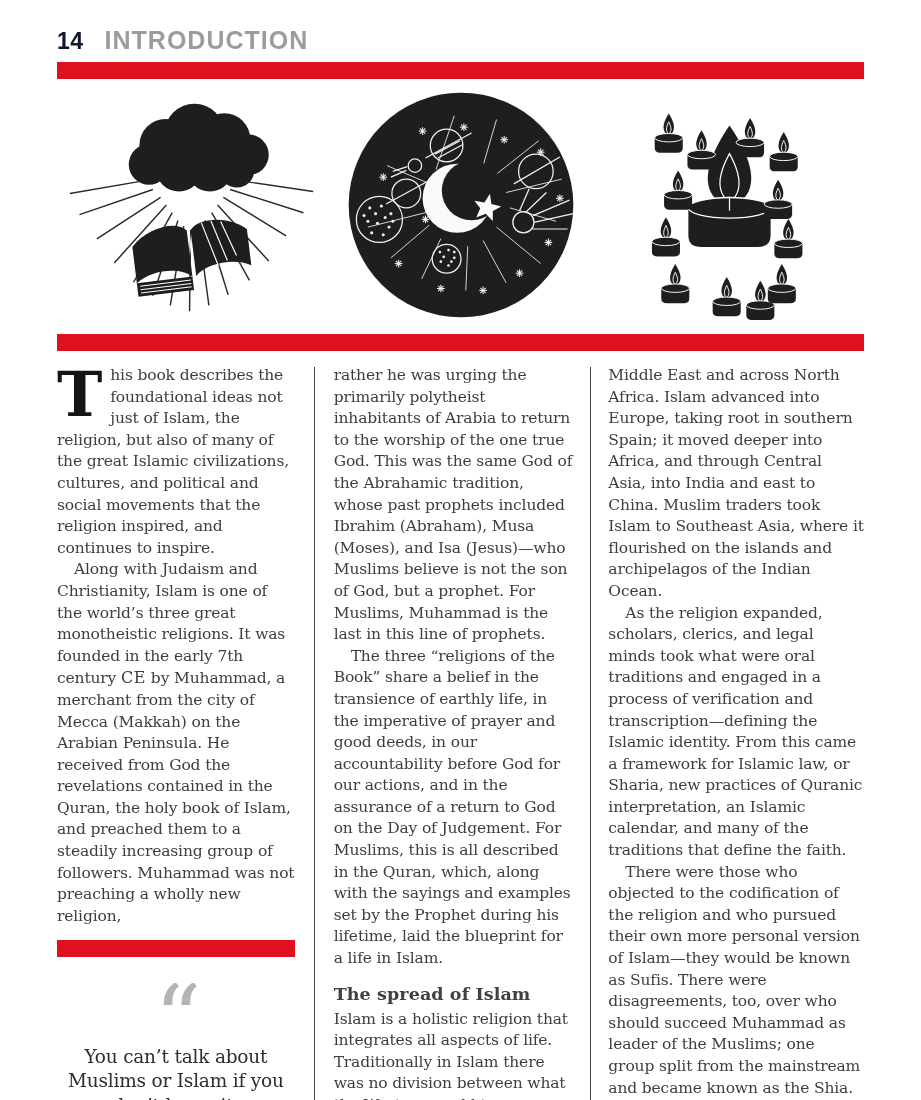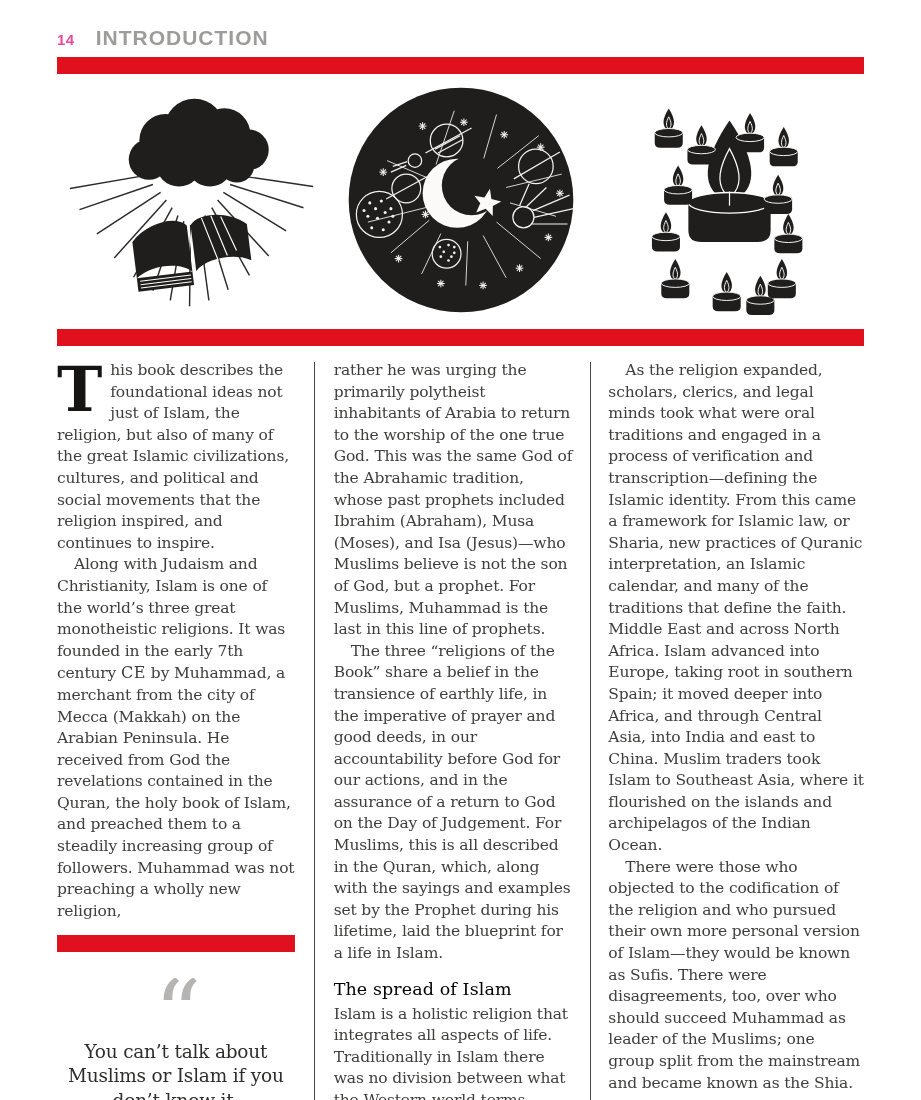--- a/index.html
+++ b/index.html
@@ -5,22 +5,22 @@
   html,body{margin:0;padding:0;background:#ffffff;}
   body{
     width:921px;height:1100px;position:relative;overflow:hidden;
     font-family:"DejaVu Serif", serif;
     -webkit-font-smoothing:antialiased;
   }
   .page{padding:26px 57px 0 57px;}
 
   
   .h-row{display:flex;align-items:baseline;gap:21px;font-family:"Liberation Sans",sans-serif;font-weight:bold;}
-  .pageno{font-size:15px;color:#ec4899;letter-spacing:0.5px;}
-  .section{font-size:21px;color:#9c9c9b;letter-spacing:1px;}
+  .pageno{font-size:23px;color:#0f172a;letter-spacing:0.5px;}
+  .section{font-size:25px;color:#9c9c9b;letter-spacing:1px;}
   .redbar-full{height:17px;background:#e1101e;margin-top:7px;}
 
   
   .illos{display:flex;justify-content:space-between;align-items:center;height:244px;margin-top:4px;}
   .illos figure{margin:0;flex:1;display:flex;justify-content:center;align-items:center;}
 
   
   .main{display:flex;margin-top:14px;min-height:688px;}
   .col{color:#3f3e3d;font-size:15.5px;line-height:21.6px;letter-spacing:-0.15px;}
   .col1{width:238px;display:flex;flex-direction:column;}
@@ -29,22 +29,22 @@
   .vrule{width:1px;background:#454442;margin:2px 19px 0 19px;}
   .vrule2{margin:2px 17px 0 17px;}
   p.para{margin:0;}
   p.indent{text-indent:17px;}
   .dropcap{
     float:left;font-weight:700;font-size:61px;line-height:0.82;
     padding:5px 8px 0 0;color:#161514;
   }
   .sc{font-size:16px;letter-spacing:0.6px;}
   h2.subhead{
-    font-size:17.5px;line-height:1.25;color:#000000;margin:14px 0 3px 0;
-    font-weight:400;letter-spacing:0.1px;
+    font-size:17.5px;line-height:1.25;color:#404040;margin:14px 0 3px 0;
+    font-weight:700;letter-spacing:0.1px;
   }
 
   
   .quote-box{flex:1;display:flex;flex-direction:column;margin-top:13px;text-align:center;}
   .redbar{height:17px;background:#e1101e;}
   .qmark{
     font-size:92px;line-height:0.8;height:56px;overflow:hidden;
     color:#b5b4b3;letter-spacing:-4px;
   }
   .qmark.open{margin-top:26px;}
@@ -250,20 +250,20 @@
     <section class="col col2">
       <p class="para">rather he was urging the primarily polytheist inhabitants of Arabia to return to the worship of the one true God. This was the same God of the Abrahamic tradition, whose past prophets included Ibrahim (Abraham), Musa (Moses), and Isa (Jesus)—who Muslims believe is not the son of God, but a prophet. For Muslims, Muhammad is the last in this line of prophets.</p>
       <p class="para indent">The three “religions of the Book” share a belief in the transience of earthly life, in the imperative of prayer and good deeds, in our accountability before God for our actions, and in the assurance of a return to God on the Day of Judgement. For Muslims, this is all described in the Quran, which, along with the sayings and examples set by the Prophet during his lifetime, laid the blueprint for a life in Islam.</p>
       <h2 class="subhead">The spread of Islam</h2>
       <p class="para">Islam is a holistic religion that integrates all aspects of life. Traditionally in Islam there was no division between what the Western world terms Church and State. Muhammad and his immediate successors were religious, political, and military leaders in one office. The ideas enshrined in Islam were spread rapidly from Arabia and throughout what we now call the</p>
     </section>
 
     <div class="vrule vrule2"></div>
 
     <section class="col col3">
+      <p class="para">Middle East and across North Africa. Islam advanced into Europe, taking root in southern Spain; it moved deeper into Africa, and through Central Asia, into India and east to China. Muslim traders took Islam to Southeast Asia, where it flourished on the islands and archipelagos of the Indian Ocean.</p>
       <p class="para indent">As the religion expanded, scholars, clerics, and legal minds took what were oral traditions and engaged in a process of verification and transcription—defining the Islamic identity. From this came a framework for Islamic law, or Sharia, new practices of Quranic interpretation, an Islamic calendar, and many of the traditions that define the faith.</p>
-      <p class="para">Middle East and across North Africa. Islam advanced into Europe, taking root in southern Spain; it moved deeper into Africa, and through Central Asia, into India and east to China. Muslim traders took Islam to Southeast Asia, where it flourished on the islands and archipelagos of the Indian Ocean.</p>
       <p class="para indent">There were those who objected to the codification of the religion and who pursued their own more personal version of Islam—they would be known as Sufis. There were disagreements, too, over who should succeed Muhammad as leader of the Muslims; one group split from the mainstream and became known as the Shia.</p>
 
     </section>
   </div>
 
 </div>
 
 </body></html>

